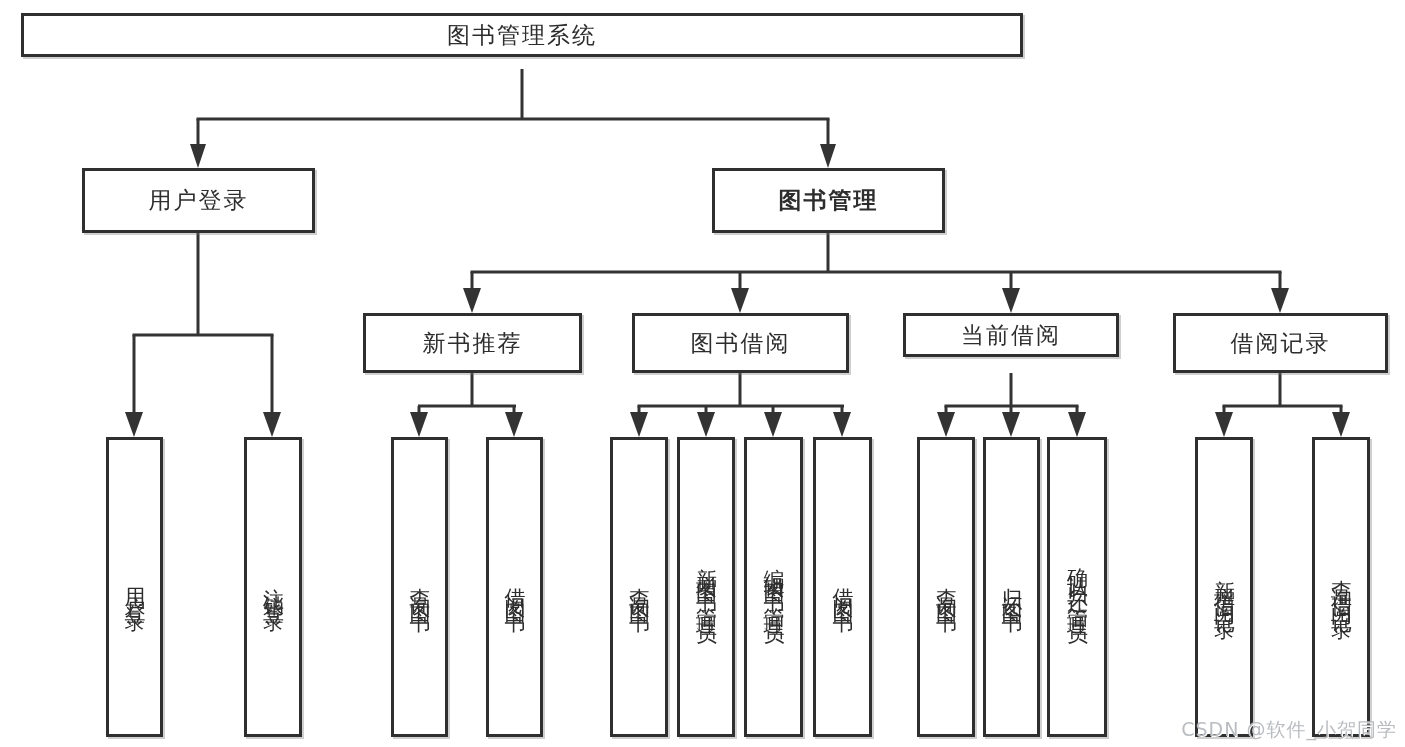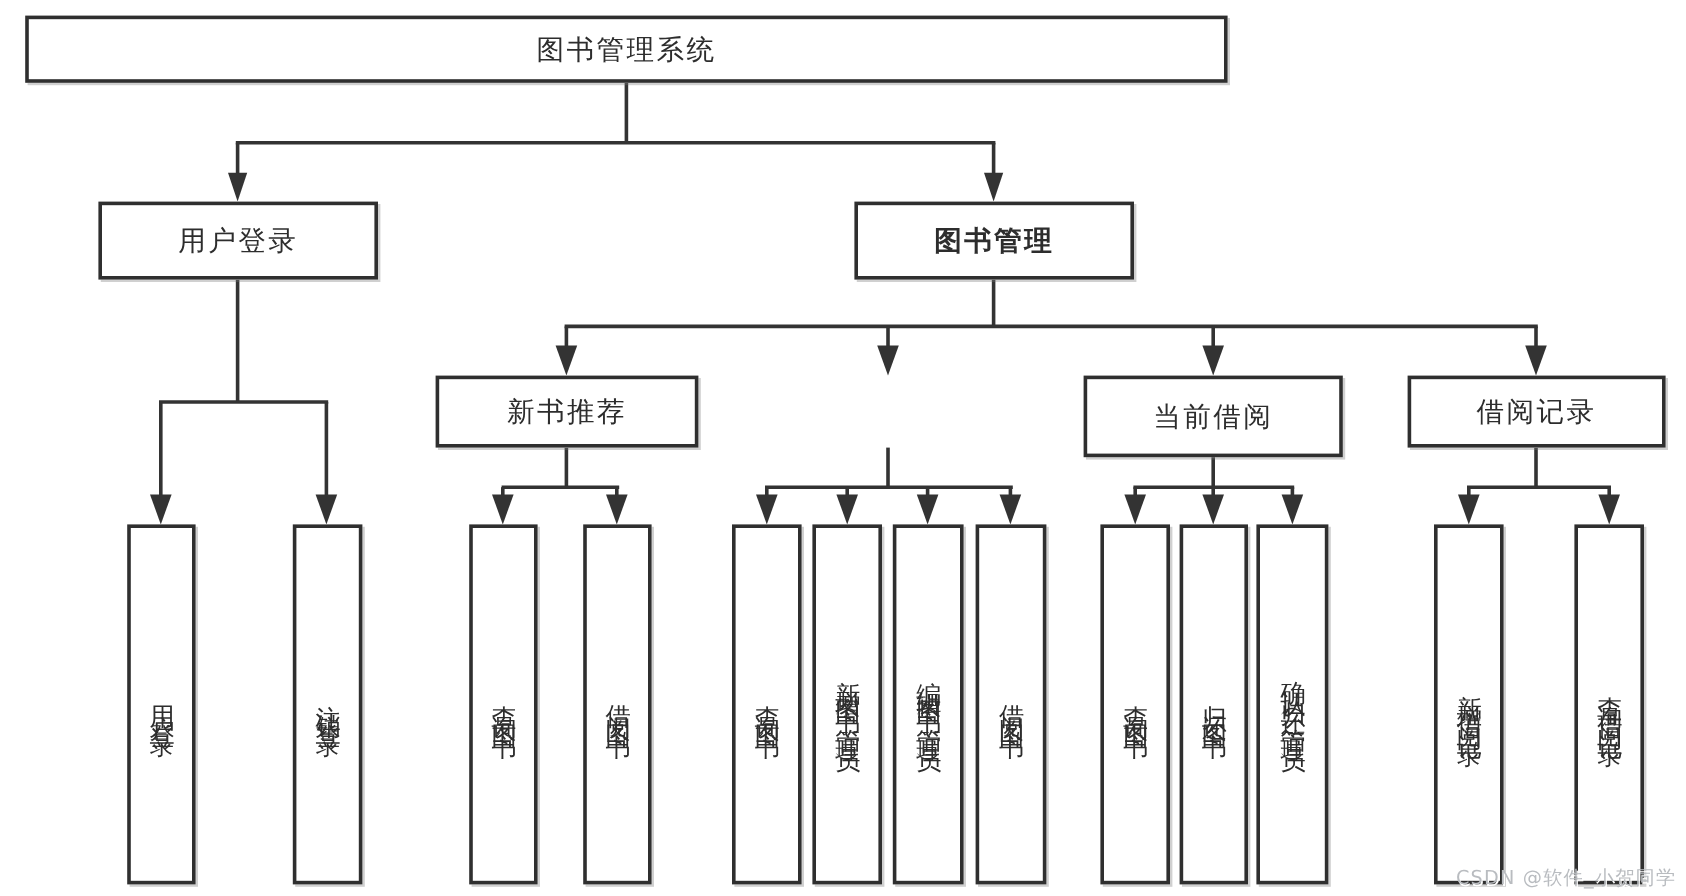--- a/index.html
+++ b/index.html
@@ -34,46 +34,46 @@
   }
   .node.vert {
     writing-mode: vertical-rl;
     text-orientation: mixed;
     font-size: 21px;
     letter-spacing: 8px;
     line-height: 1;
     padding: 6px 0;
   }
   
-  .n-root    { left: 21px;   top: 13px;  width: 1002px; height: 56px; }
+  .n-root    { left: 21px;   top: 13px;  width: 1002px; height: 44px; }
   .n-login   { left: 82px;   top: 168px; width: 233px;  height: 65px; }
   .n-mgmt    { left: 712px;  top: 168px; width: 233px;  height: 65px; font-weight: bold; }
   .n-rec     { left: 363px;  top: 313px; width: 219px;  height: 60px; text-align: center; }
   .n-borrow  { left: 632px;  top: 313px; width: 217px;  height: 60px; }
-  .n-current { left: 903px;  top: 313px; width: 216px;  height: 68px; }
+  .n-current { left: 903px;  top: 313px; width: 216px;  height: 44px; }
   .n-record  { left: 1173px; top: 313px; width: 215px;  height: 60px; }
   
   .n-l1  { left: 106px;  top: 437px; width: 57px; height: 300px; }
   .n-l2  { left: 244px;  top: 437px; width: 58px; height: 300px; }
   .n-l3  { left: 391px;  top: 437px; width: 57px; height: 300px; }
   .n-l4  { left: 486px;  top: 437px; width: 57px; height: 300px; }
   .n-l5  { left: 610px;  top: 437px; width: 58px; height: 300px; }
   .n-l6  { left: 677px;  top: 437px; width: 58px; height: 300px; }
   .n-l7  { left: 744px;  top: 437px; width: 59px; height: 300px; }
   .n-l8  { left: 813px;  top: 437px; width: 59px; height: 300px; }
   .n-l9  { left: 917px;  top: 437px; width: 58px; height: 300px; }
   .n-l10 { left: 983px;  top: 437px; width: 57px; height: 300px; }
   .n-l11 { left: 1047px; top: 437px; width: 60px; height: 300px; }
   .n-l12 { left: 1195px; top: 437px; width: 58px; height: 300px; }
   .n-l13 { left: 1312px; top: 437px; width: 58px; height: 300px; }
   .watermark {
     position: absolute;
     right: 8px;
     bottom: 4px;
-    font-size: 16px;
+    font-size: 19px;
     color: #b9bcc0;
     text-shadow: 1px 1px 0 #ffffff;
     letter-spacing: 1px;
     z-index: 3;
     white-space: nowrap;
   }
 </style>
 </head>
 <body>
 
@@ -147,20 +147,21 @@
       <polygon points="1332,412 1350,412 1341,437"></polygon>
     </g>
   </svg>
 
   <div class="node n-root">图书管理系统</div>
 
   <div class="node n-login">用户登录</div>
   <div class="node n-mgmt">图书管理</div>
 
   <div class="node n-rec">新书推荐</div>
+  <div class="node n-borrow">图书借阅</div>
   <div class="node n-current">当前借阅</div>
   <div class="node n-record">借阅记录</div>
 
   <div class="node vert n-l1">用户登录</div>
   <div class="node vert n-l2">注销登录</div>
 
   <div class="node vert n-l3">查询图书</div>
   <div class="node vert n-l4">借阅图书</div>
 
   <div class="node vert n-l5">查询图书</div>

